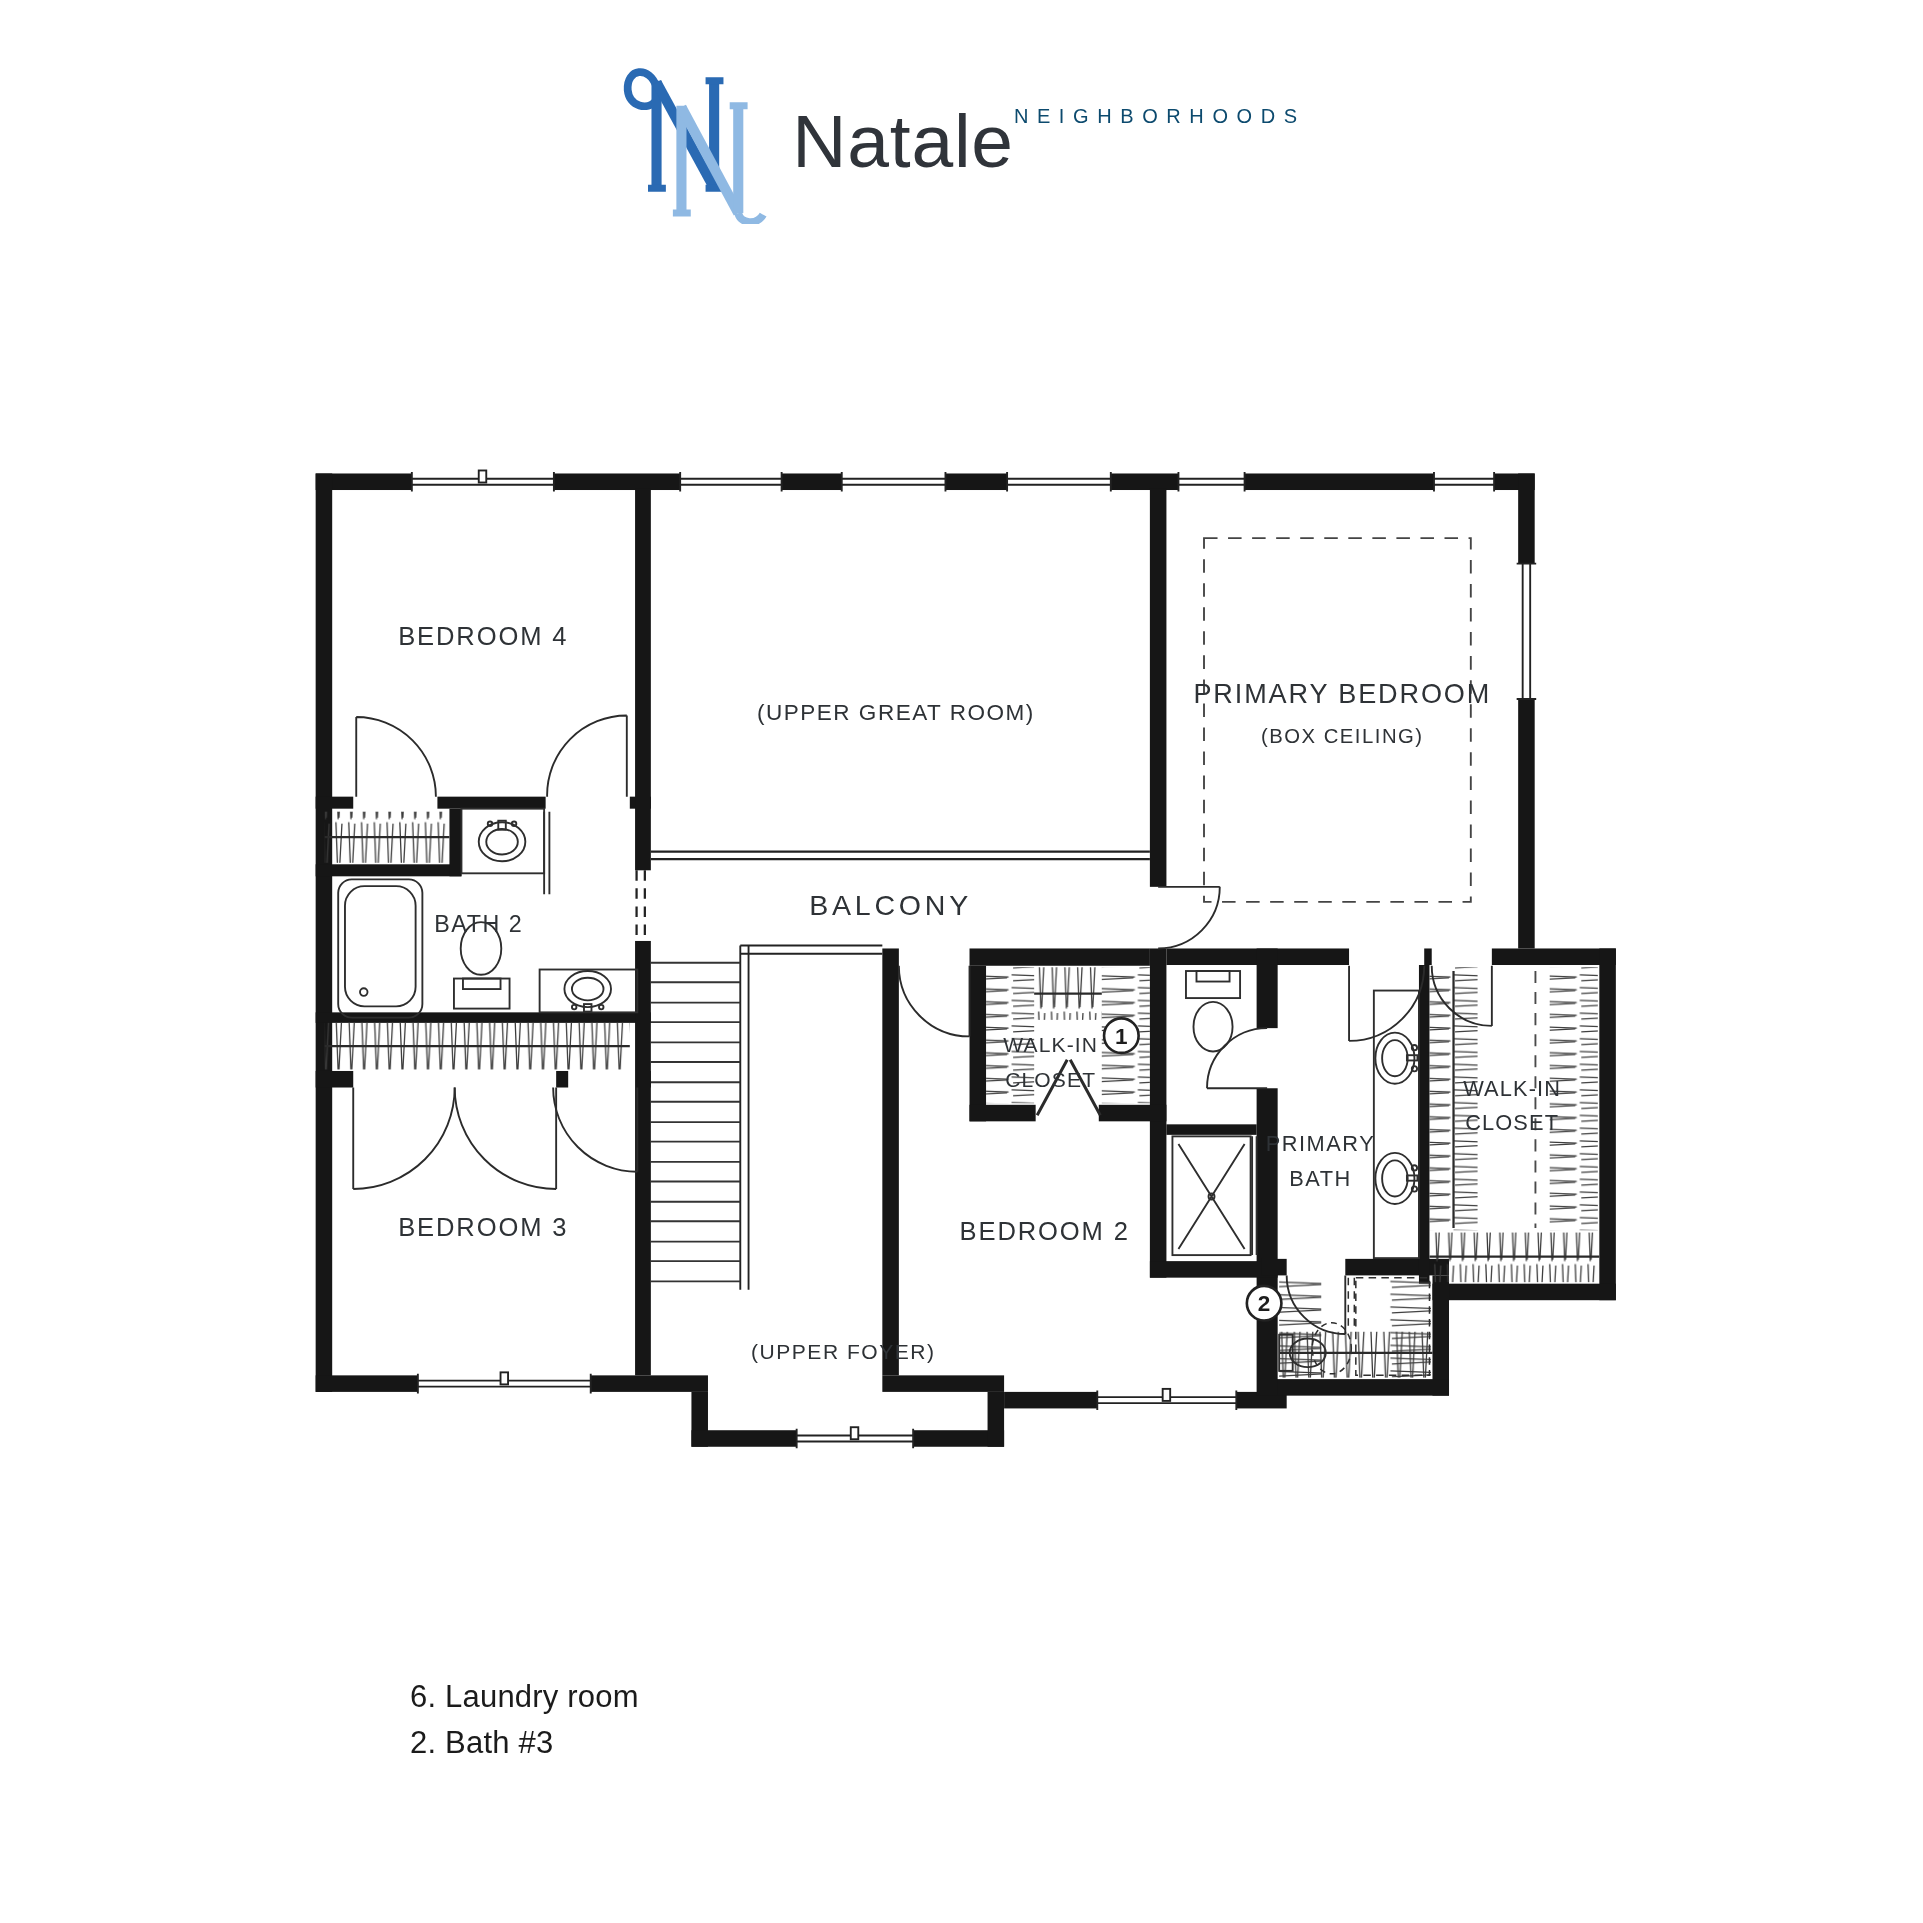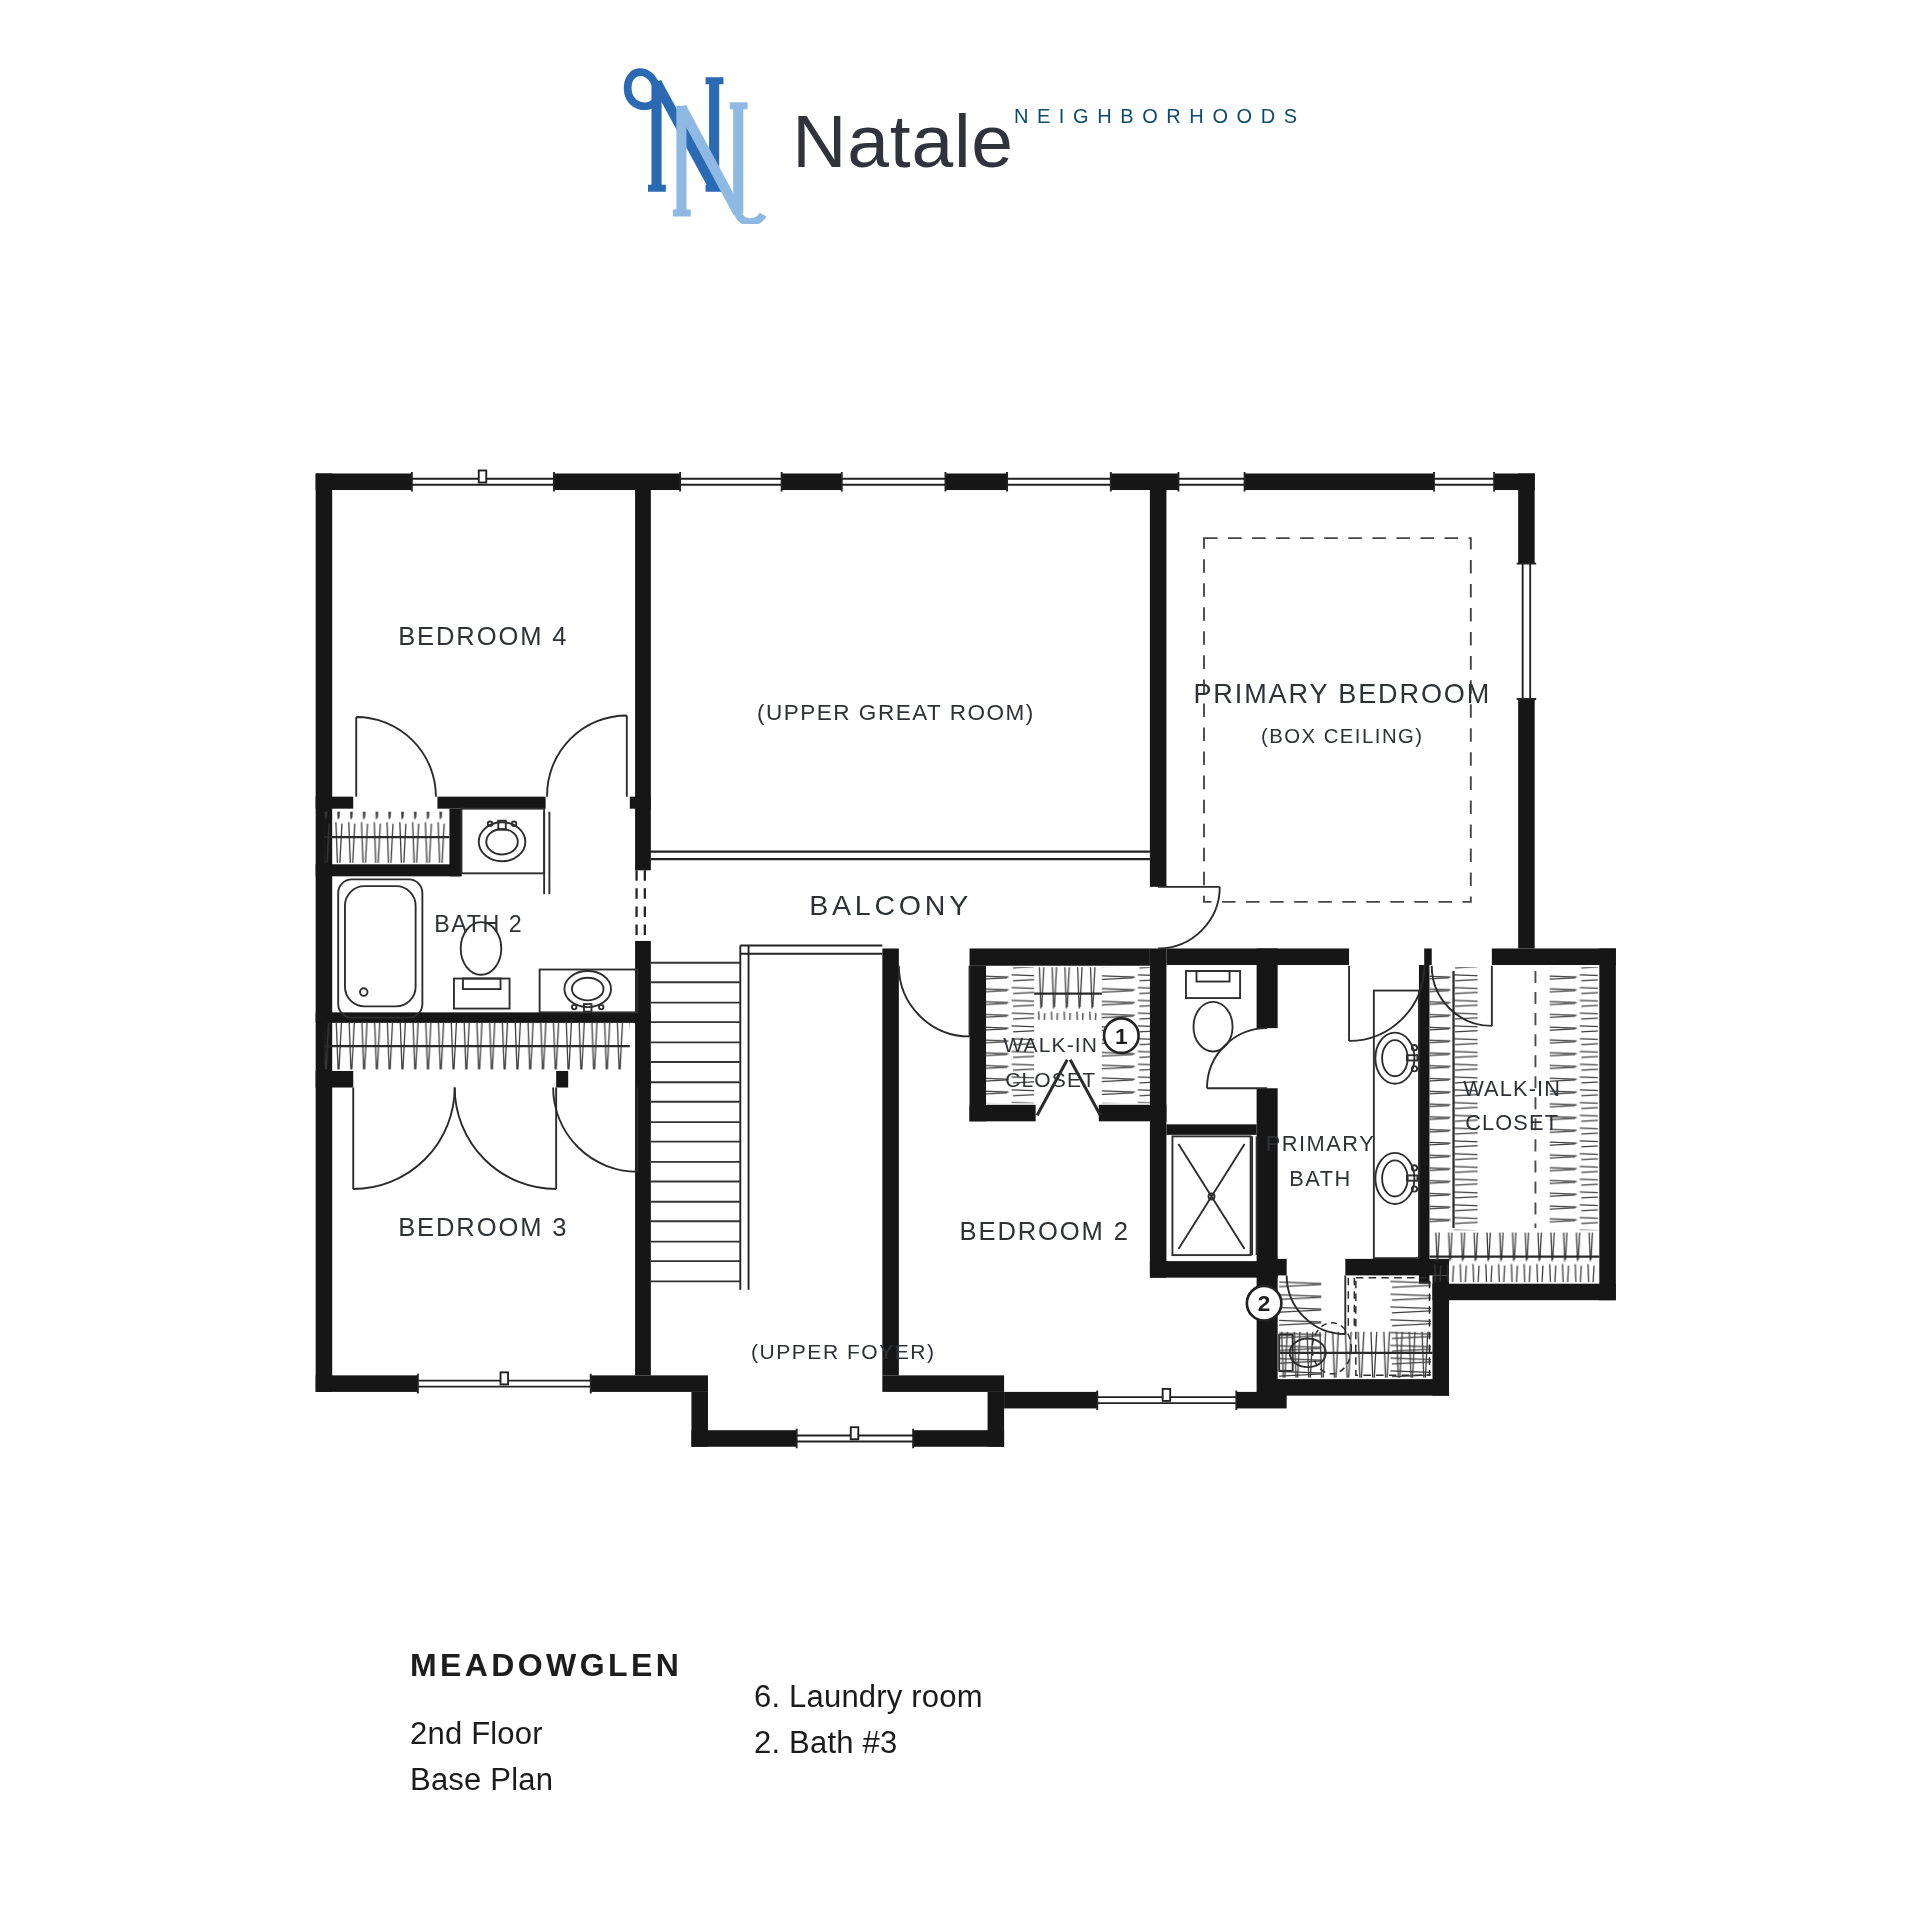--- a/index.html
+++ b/index.html
@@ -300,27 +300,20 @@
 
     <g>
       <circle cx="1492" cy="1378" r="23" fill="#fff" stroke="#222" stroke-width="3.5"></circle>
       <text x="1492" y="1389" font-size="30" font-weight="bold" fill="#1d1d1d" text-anchor="middle">1</text>
       <circle cx="1682" cy="1734" r="23" fill="#fff" stroke="#222" stroke-width="3.5"></circle>
       <text x="1682" y="1745" font-size="30" font-weight="bold" fill="#1d1d1d" text-anchor="middle">2</text>
     </g>
   </svg>
 
   <div class="footer">
-    <div class="fcol fcol1">
-      <div class="ftitle">MEADOWGLEN</div>
-      <div class="flines">
-        <div class="fline">2nd Floor</div>
-        <div class="fline">Base Plan</div>
-      </div>
-    </div>
     <div class="fcol fcol3">
       <div class="flines">
         <div class="fline">6. Laundry room</div>
         <div class="fline">2. Bath #3</div>
       </div>
     </div>
   </div>
 
 </div>
 

